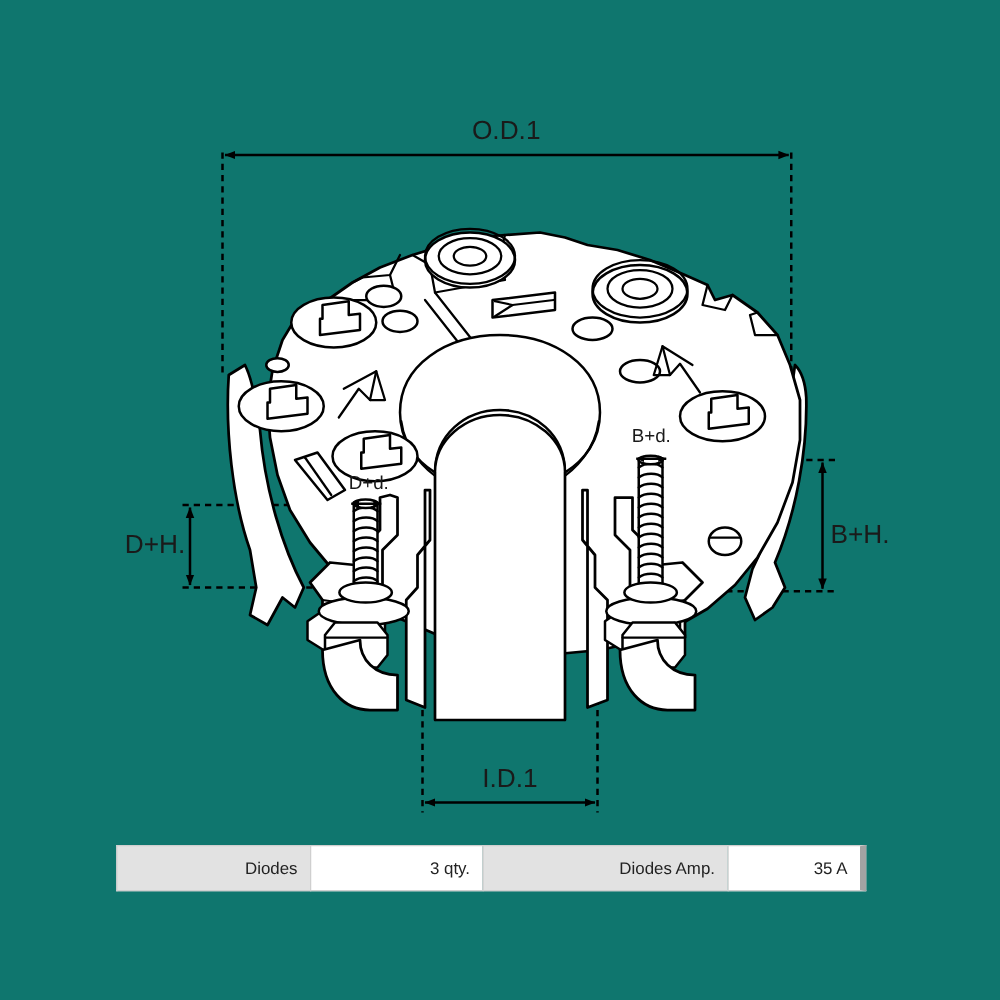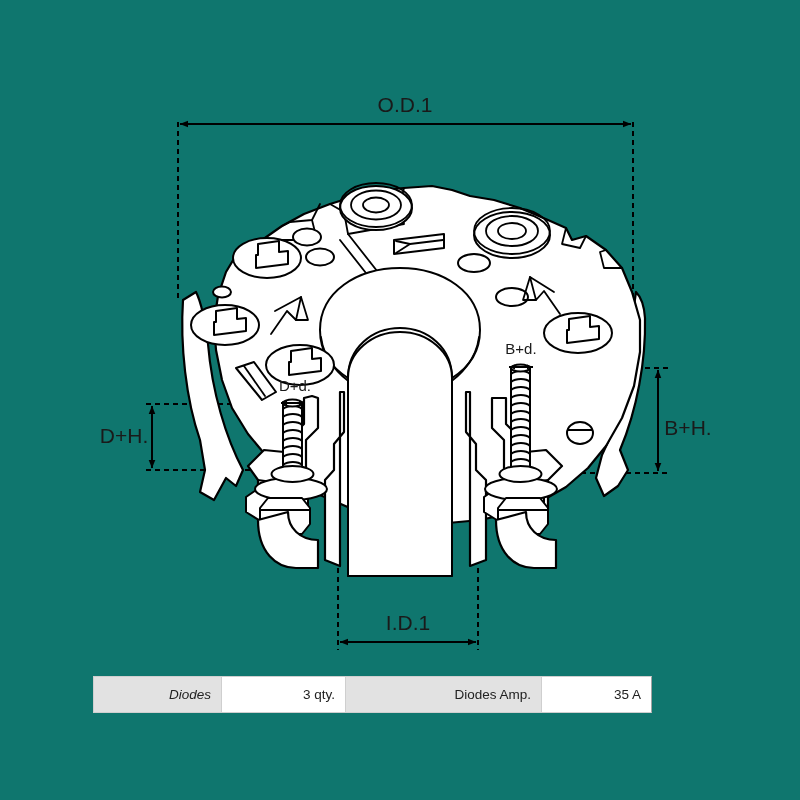--- a/index.html
+++ b/index.html
@@ -109,25 +109,25 @@
     align-items: center;
     justify-content: flex-end;
     padding: 0 10px 0 8px;
     font-size: 13.5px;
     color: #222222;
     border: 1px solid #cfcfcf;
     border-right: none;
     white-space: nowrap;
     overflow: hidden;
   }
-  .spec-cell.last { border-right: 1px solid #a3a3a3; }
+  .spec-cell.last { border-right: 5px solid #a3a3a3; }
   .spec-cell.label { background: #e2e2e2; }
   .spec-cell.value { background: #ffffff; }
-  .c-w1 { width: 128px; font-style: italic; }
-  .c-w2 { width: 124px; }
+  .c-w1 { width: 155px; }
+  .c-w2 { width: 138px; }
   .c-w3 { width: 196px; }
   .c-w4 { width: 111px; }
 </style>
 </head>
 <body>
 
 <div id="page">
 
   <div id="drawing-area">
     <svg class="tech-drawing" viewBox="0 0 800 670" xmlns="http://www.w3.org/2000/svg">

